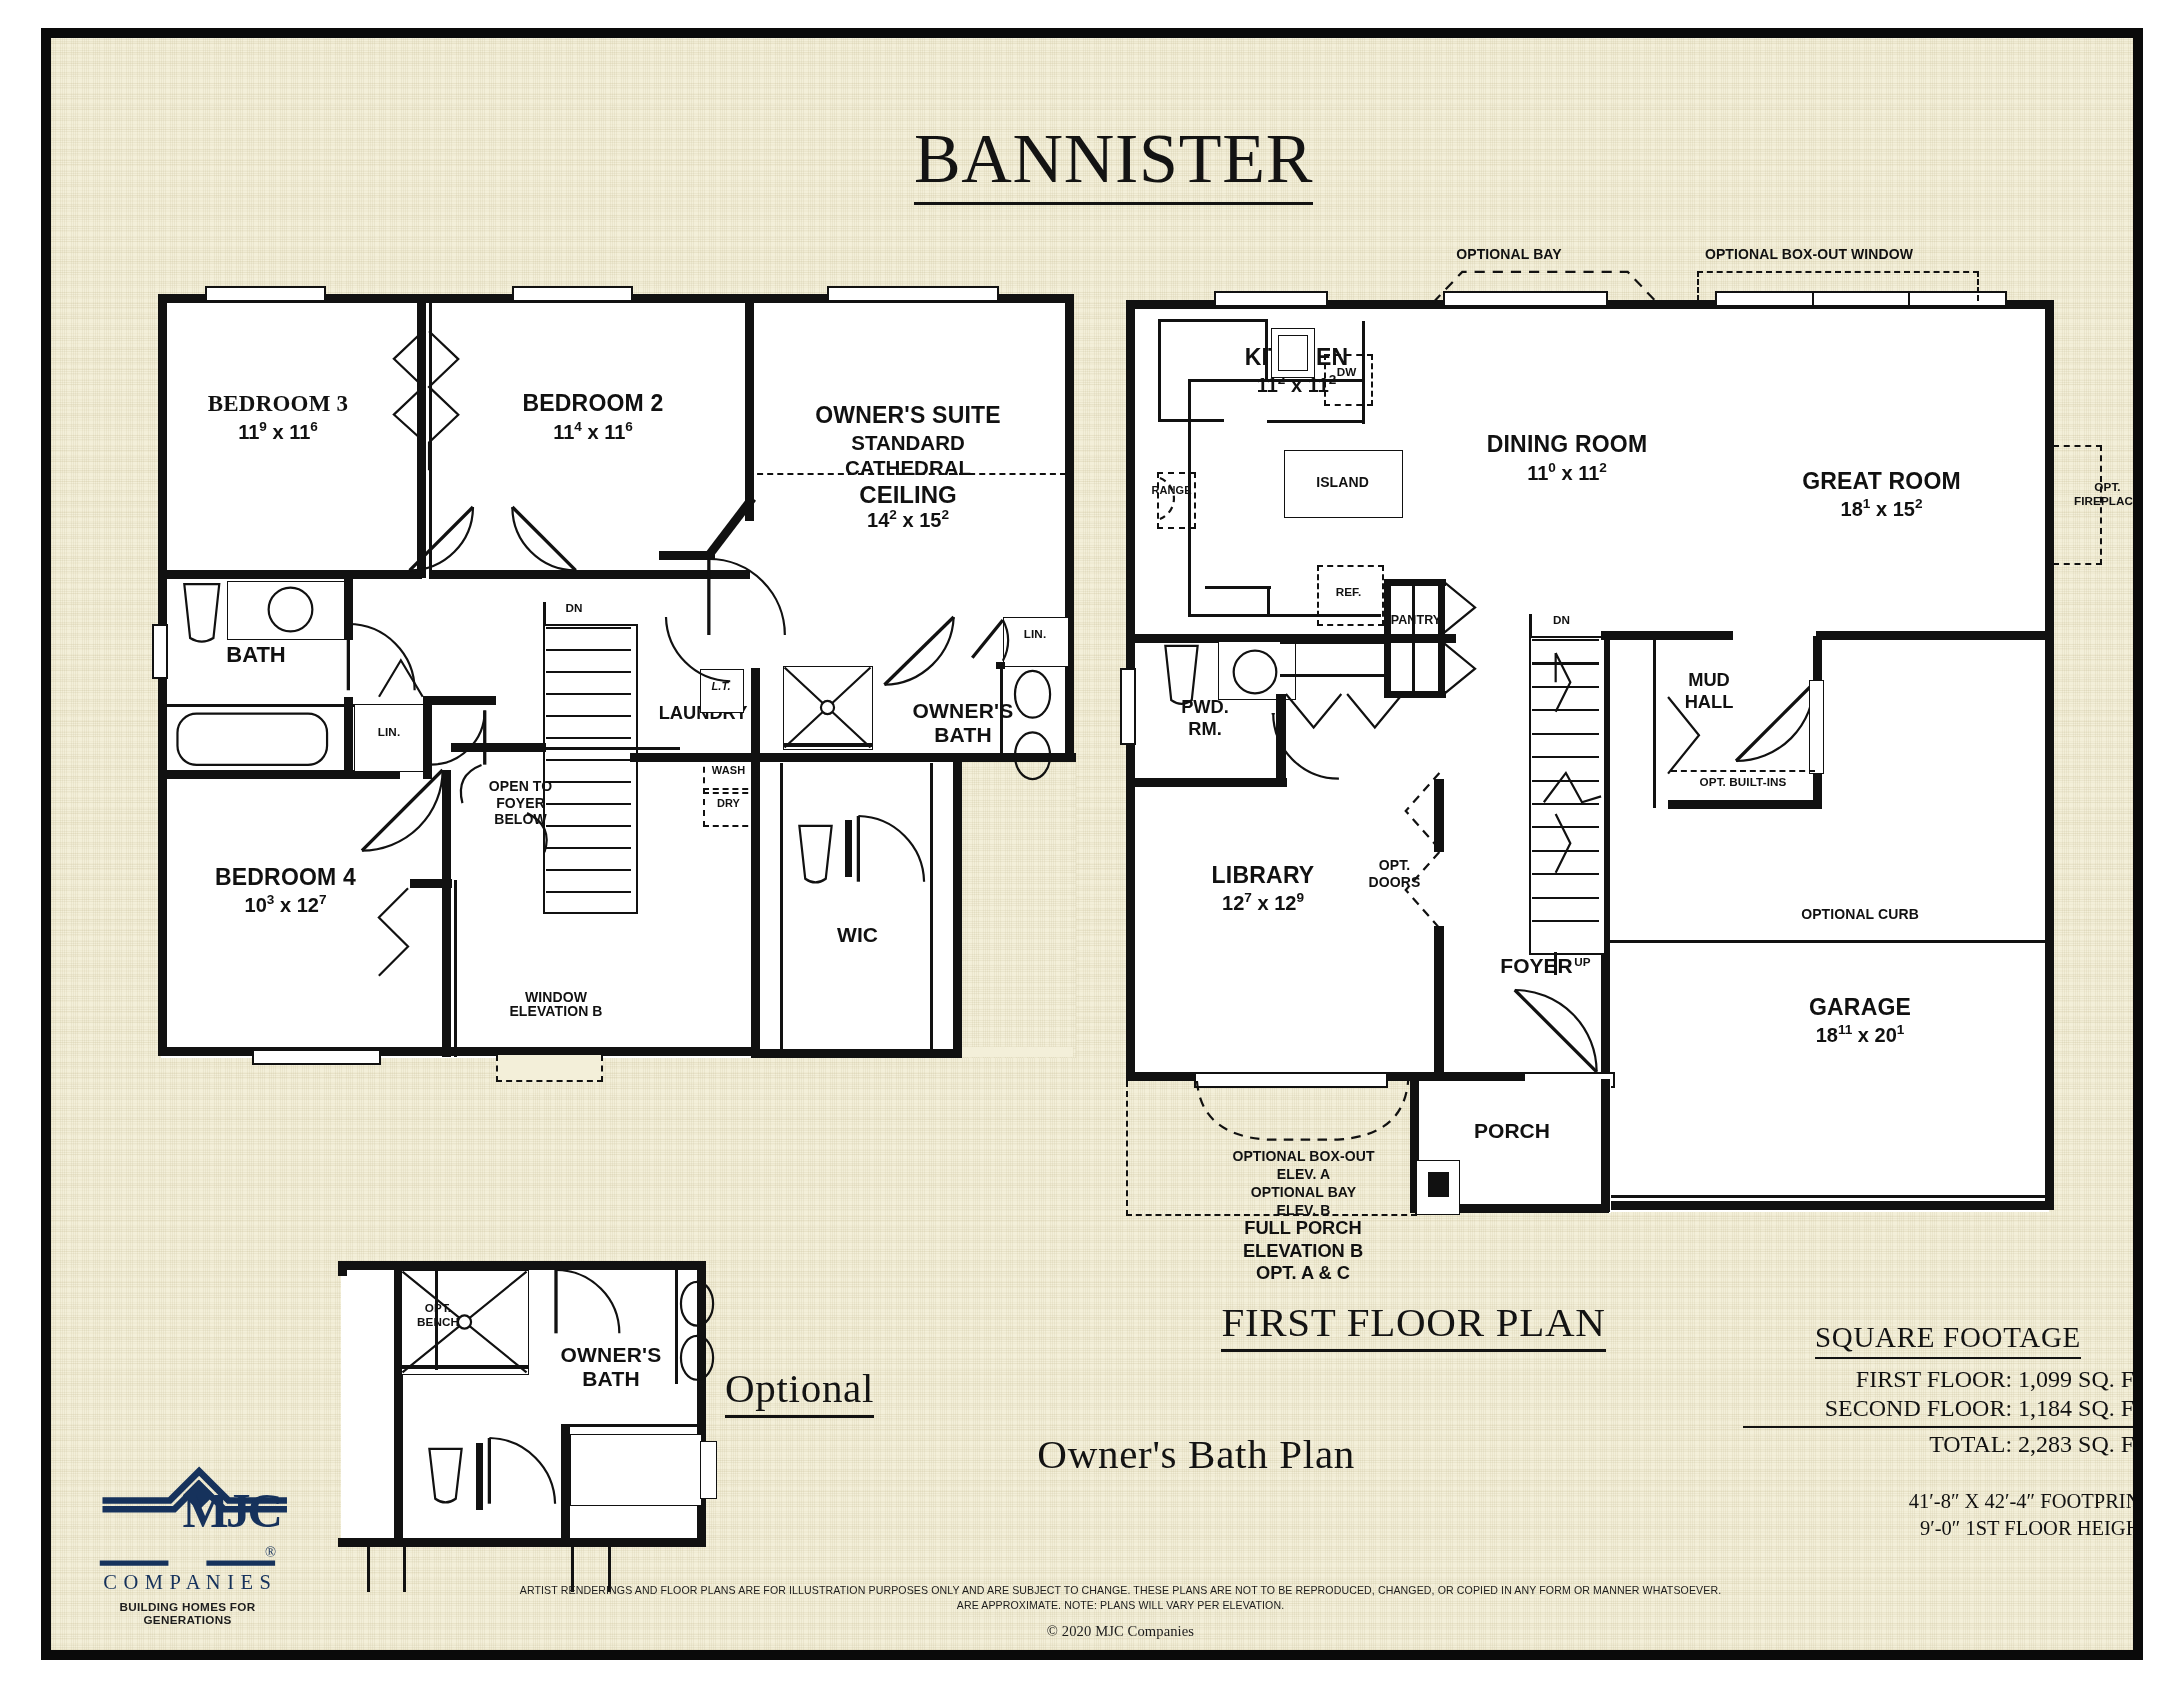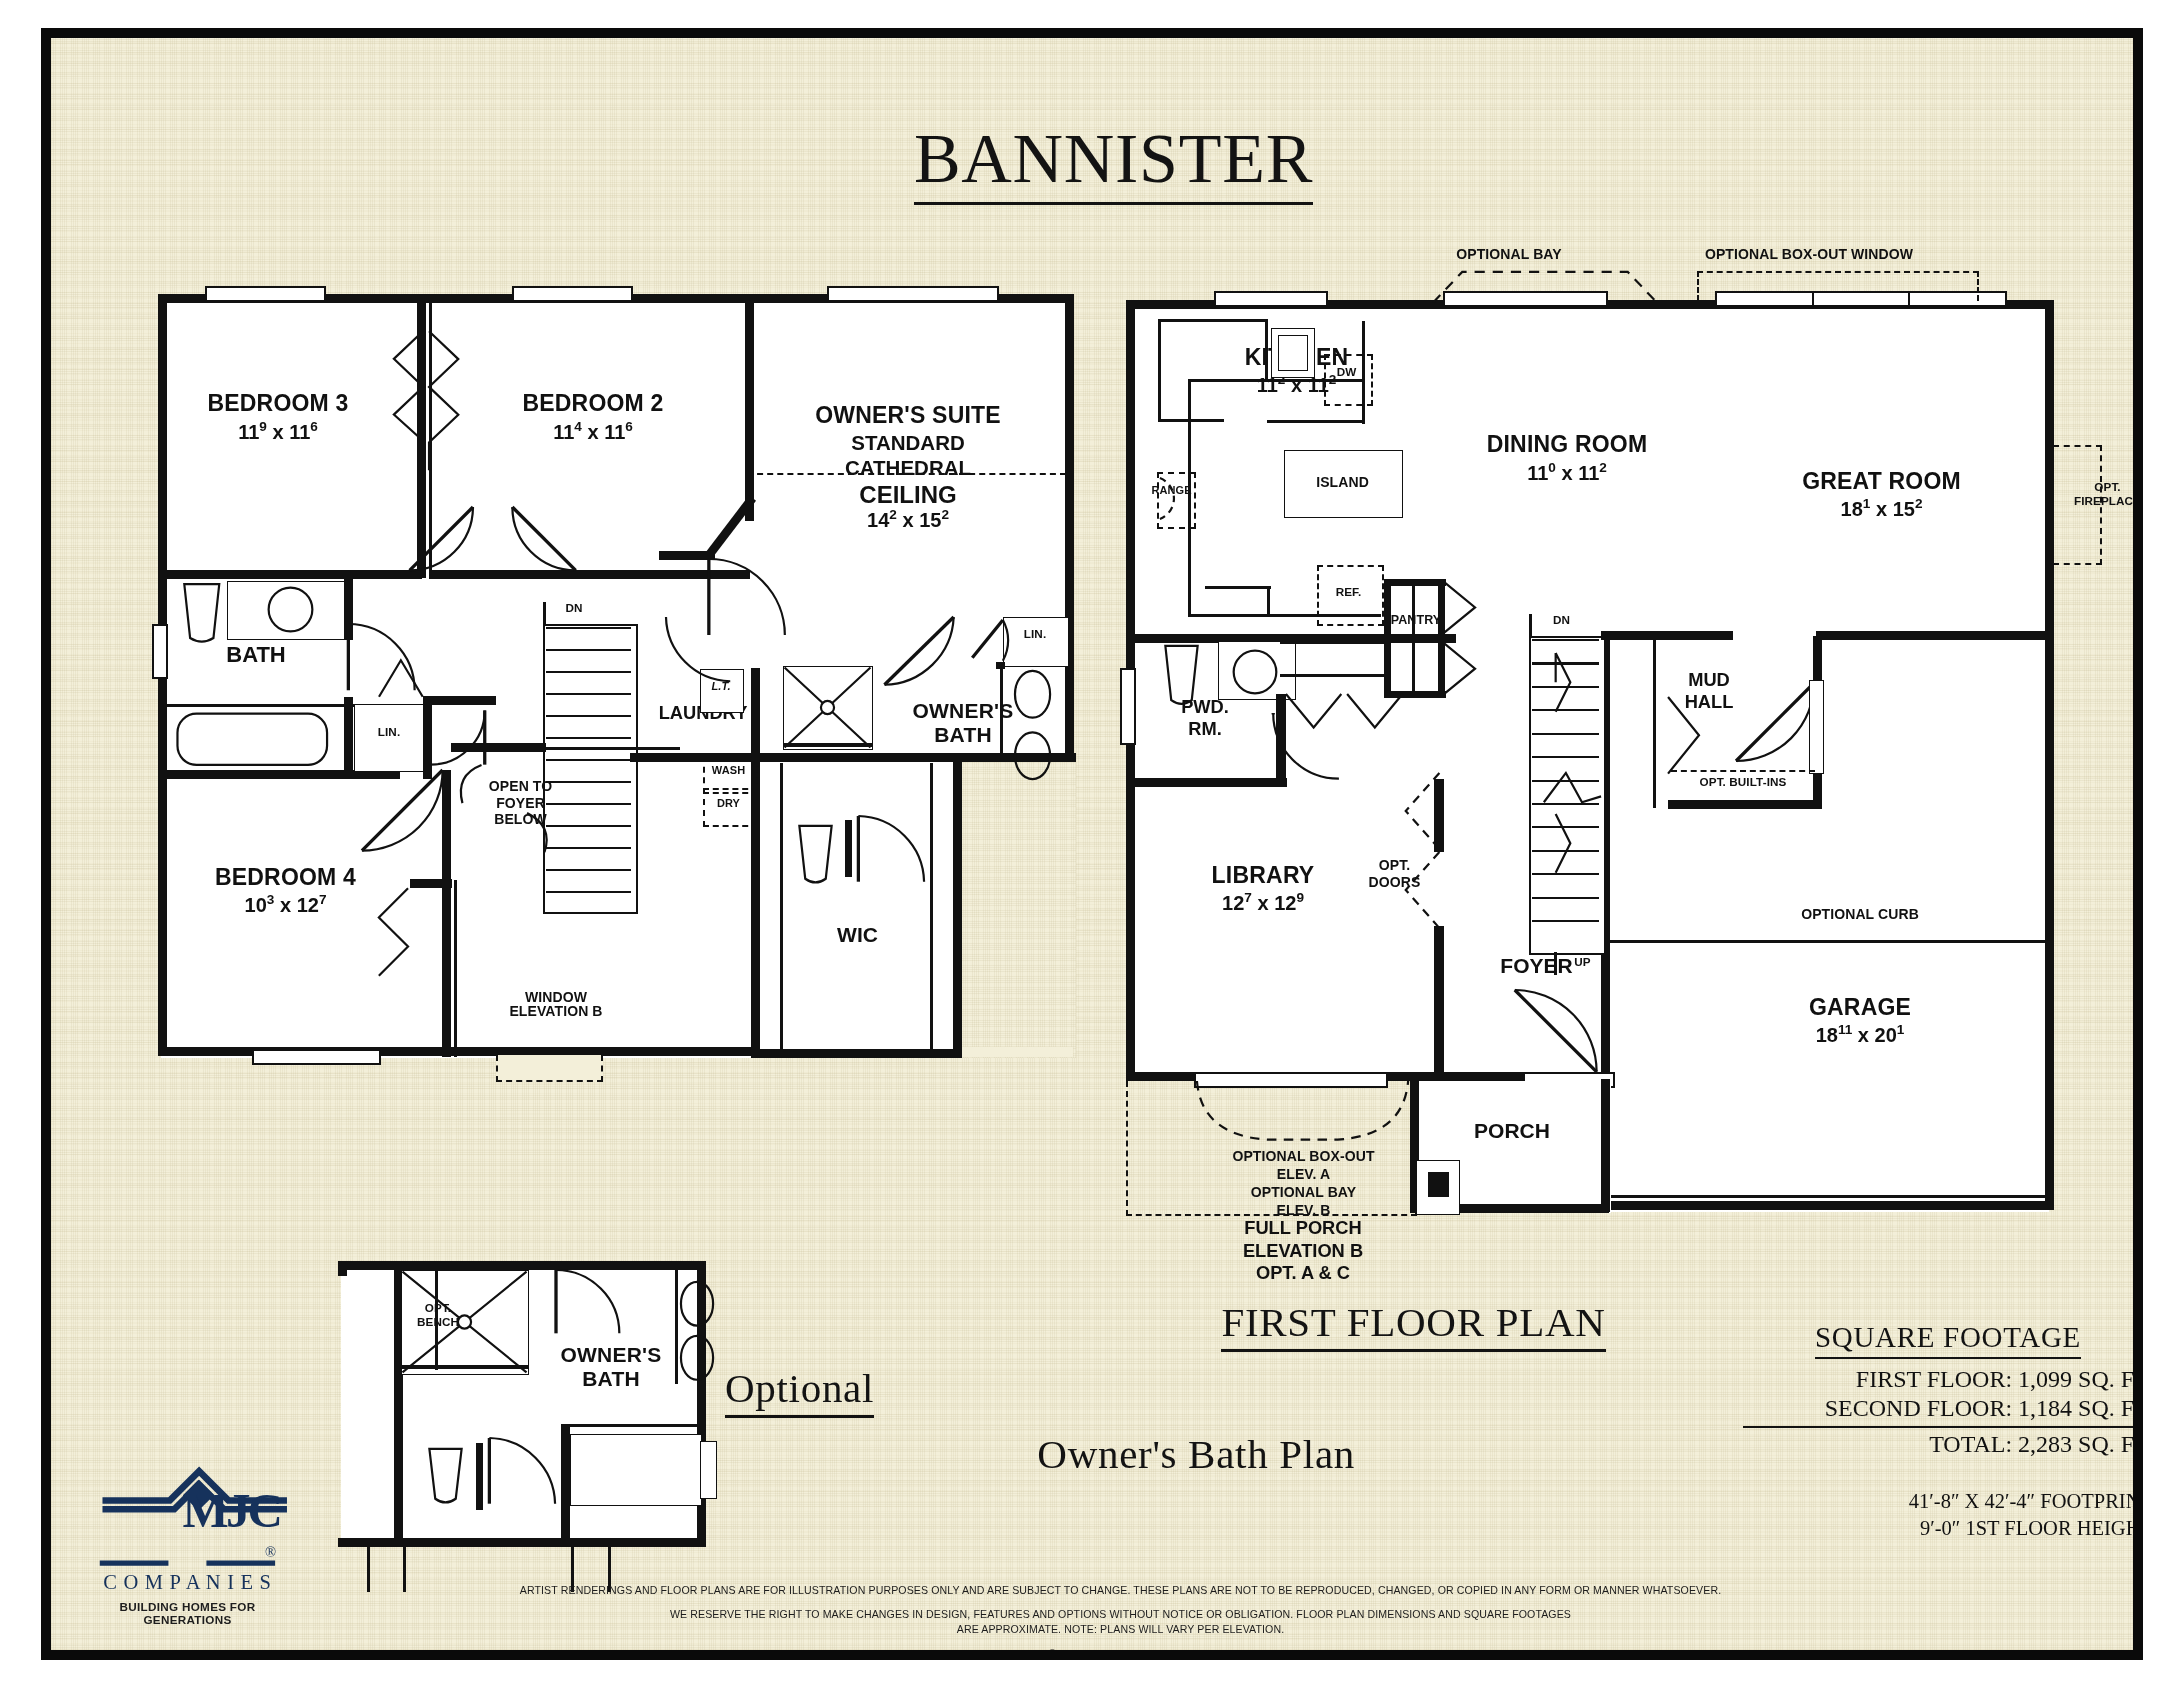--- a/index.html
+++ b/index.html
@@ -83,21 +83,21 @@
     <div style="position:absolute;left:911px;top:1009px;width:111px;height:10.3px;background:#f3efd9;"></div>
 
     <div class="win" style="left:154px;top:248px;width:117px;height:11.7px;"></div>
     <div class="win" style="left:461px;top:248px;width:117px;height:11.7px;"></div>
     <div class="win" style="left:776px;top:248px;width:168px;height:11.7px;"></div>
 
     <div class="win" style="left:101px;top:586px;width:11.7px;height:51px;"></div>
 
     <div class="win" style="left:201px;top:1011px;width:125px;height:11.7px;"></div>
 
-    <div class="lbl room" style="left:110px;top:354px;width:234px;">
+    <div class="lbl room" style="left:110px;top:354px;width:234px;font-family:Liberation Serif, serif;">
       <span>BEDROOM 3</span>
     </div>
     <div class="lbl dim" style="left:110px;top:384px;width:234px;">
       <span>11</span><sup>9</sup> x <span>11</span><sup>6</sup>
     </div>
 
     <div class="w" style="left:366px;top:256px;width:8.8px;height:284px;"></div>
     <div class="t" style="left:378px;top:256px;width:2.9px;height:284px;"></div>
     <div class="w" style="left:378px;top:532px;width:81px;height:8.8px;"></div>
 
@@ -689,19 +689,18 @@
     </svg>
     <div style="position:absolute;left:0;top:94px;width:185px;text-align:center;font-size:20.5px;color:#16325c;
                 font-family:'Liberation Serif',serif;letter-spacing:0.7px;">C O M P A N I E S</div>
     <div style="position:absolute;left:0;top:123px;width:185px;text-align:center;font-size:11.7px;color:#1d1d1d;
                 font-family:'Liberation Sans',sans-serif;letter-spacing:0.3px;font-weight:bold;">BUILDING HOMES FOR GENERATIONS</div>
   </div>
 
   <div style="position:absolute;left:293px;top:1547px;width:1553px;text-align:center;color:#1c1c1c;
               font-size:10.6px;letter-spacing:0.1px;line-height:1.1;">
     <div>ARTIST RENDERINGS AND FLOOR PLANS ARE FOR ILLUSTRATION PURPOSES ONLY AND ARE SUBJECT TO CHANGE. THESE PLANS ARE NOT TO BE REPRODUCED, CHANGED, OR COPIED IN ANY FORM OR MANNER WHATSOEVER.</div>
-    <div style="margin-top:12.5px;">WE RESERVE THE RIGHT TO MAKE CHANGES IN DESIGN, FEATURES AND OPTIONS WITHOUT NOTICE OR OBLIGATION.  FLOOR PLAN DIMENSIONS AND SQUARE FOOTAGES</div>
     <div style="margin-top:2.9px;">ARE APPROXIMATE.  NOTE: PLANS WILL VARY PER ELEVATION.</div>
     <div style="margin-top:11.7px;font-size:14.6px;font-family:'Liberation Serif',serif;">© 2020 MJC Companies</div>
   </div>
 
 </div>
 
 
 </body></html>

